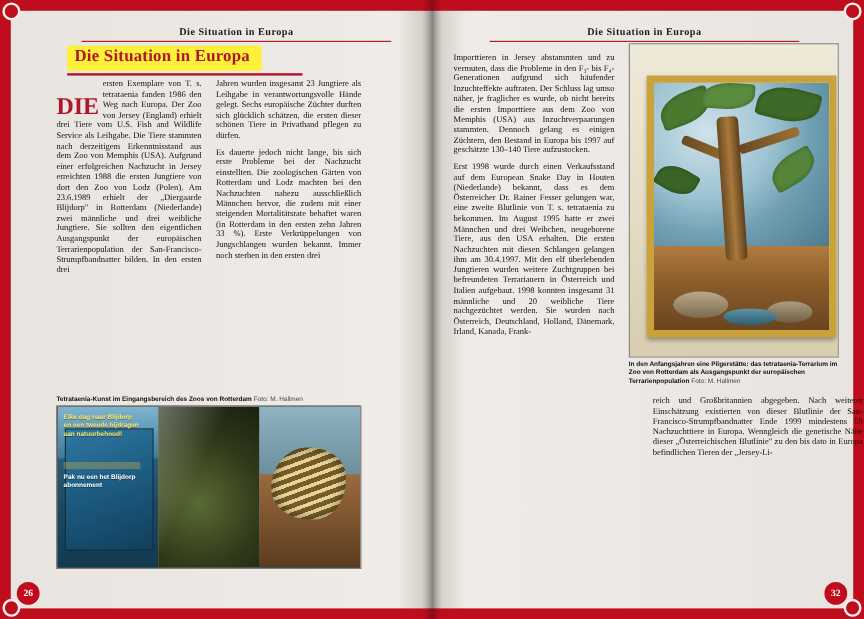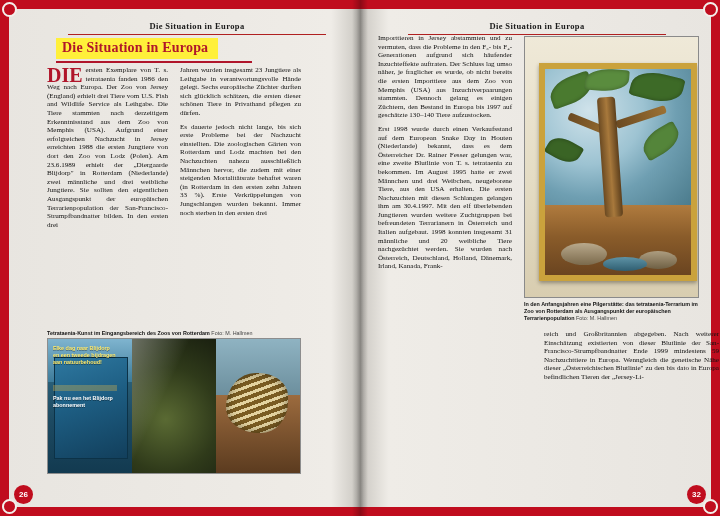--- a/index.html
+++ b/index.html
@@ -55,21 +55,21 @@
   .cols.left-cols{left:47px;top:66px;width:254px;gap:12px;}
   .col{width:121px;}
   .body-text{
     font-family:"Liberation Serif", serif;
     font-size:7.1px;line-height:8.6px;color:#111;text-align:justify;
     hyphens:auto;
   }
   .body-text p{margin:0 0 5px 0;}
   .dropcap{
     float:left;font-family:"Liberation Serif", serif;font-weight:bold;
-    font-size:20px;line-height:16px;color:#b0152a;margin:1px 3px 0 0;
+    font-size:20px;line-height:16px;color:#b0152a;margin:15px 3px 0 0;
   }
 
   
   .photo-block{position:absolute;left:47px;top:330px;width:254px;}
   .caption-top{
     font-family:"Liberation Sans", sans-serif;font-weight:bold;font-size:5.4px;
     color:#111;margin-bottom:2px;
   }
   .caption-top .credit{font-weight:normal;color:#444;}
   .photo-strip{
@@ -110,21 +110,21 @@
   .ph3 .rock{position:absolute;left:0;bottom:0;width:100%;height:58%;
      background:linear-gradient(180deg,#9c6b3e,#5b3b1f);}
   .ph3 .snake2{
     position:absolute;left:10px;top:34px;width:62px;height:60px;
     background:repeating-linear-gradient(-20deg,#e3d3a0 0px,#e3d3a0 3px,#7a5c22 3px,#7a5c22 7px);
     border-radius:50% 50% 45% 55%/60% 40% 55% 45%;
     box-shadow:inset 0 0 10px #00000077;
   }
 
   
-  .cols.right-cols{left:378px;top:34px;width:134px;}
+  .cols.right-cols{left:378px;top:44px;width:134px;}
   .right-col{width:134px;}
   .right-photo{
     position:absolute;left:524px;top:36px;width:175px;
   }
   .img-frame{
     width:175px;height:262px;border:1px solid #8a8a8a;box-sizing:border-box;
     position:relative;overflow:hidden;
     background:linear-gradient(180deg,#e9e5d6 0%,#dfd7c0 100%);
   }
   .img-frame .wall{
@@ -178,21 +178,21 @@
     font-family:"Liberation Sans", sans-serif;font-weight:bold;font-size:5.4px;
     line-height:7.2px;color:#111;text-align:left;
   }
   .caption-right .credit{font-weight:normal;color:#444;}
 
   .right-text-lower{
     position:absolute;left:544px;top:330px;width:175px;
   }
   .pagenum{
     position:absolute;width:19px;height:19px;border-radius:50%;
-    background:#c00d1e;color:#fff;font-family:Liberation Sans, sans-serif;
+    background:#c00d1e;color:#fff;font-family:Liberation Serif, serif;
     font-weight:bold;font-size:8px;display:flex;align-items:center;justify-content:center;
   }
   .pagenum.lp{left:14px;bottom:12px;}
   .pagenum.rp{right:14px;bottom:12px;}
   .gutter-shadow{
     position:absolute;left:352px;top:0;width:16px;height:516px;
     background:linear-gradient(to right,rgba(0,0,0,0) 0%,rgba(0,0,0,.22) 45%,rgba(0,0,0,.28) 52%,rgba(0,0,0,0) 100%);
     pointer-events:none;
   }
 </style>

